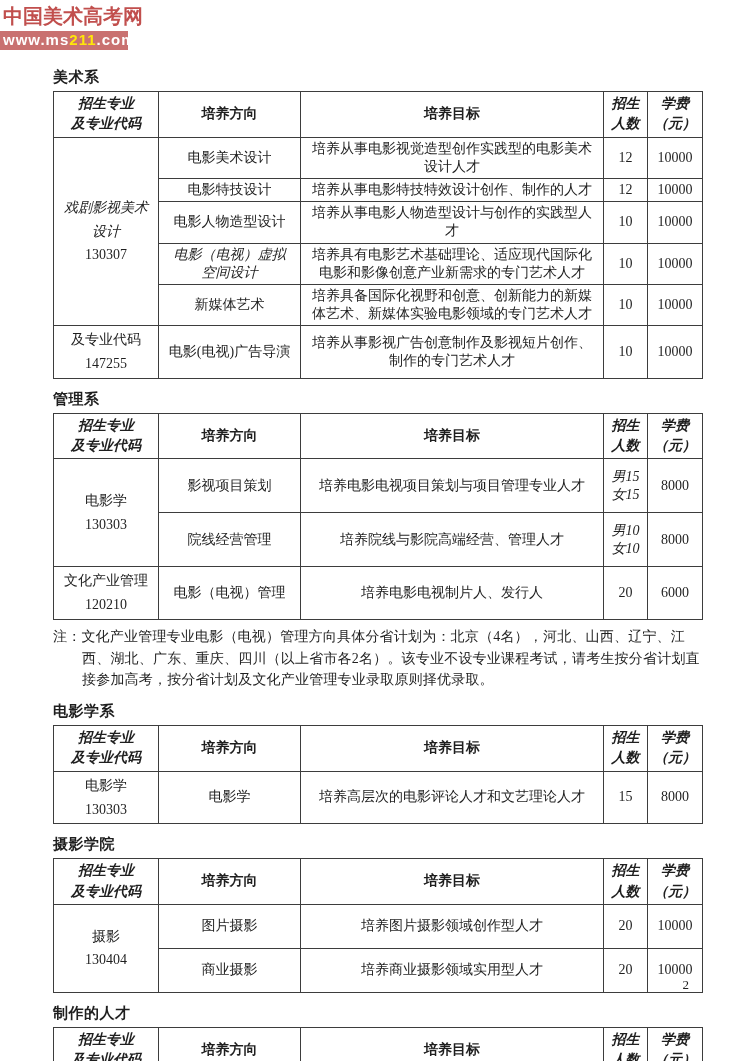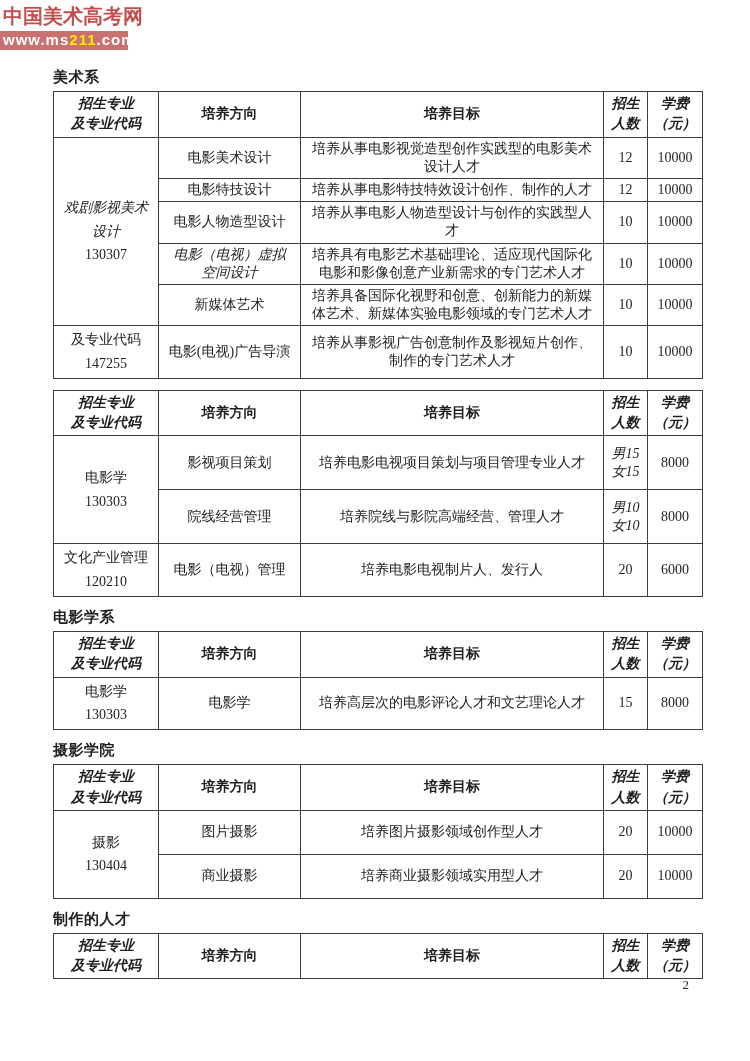--- a/index.html
+++ b/index.html
@@ -121,20 +121,21 @@
         <td>电影(电视)广告导演</td>
         <td class="tgt-left">培养从事影视广告创意制作及影视短片创作、制作的专门艺术人才</td>
         <td>10</td>
         <td>10000</td>
       </tr>
     </tbody>
       </table>
   </div>
 
   <div class="section">
+    <div class="sec-title">管理系</div>
     <table>
       <colgroup>
           <col class="c1">
           <col class="c2">
           <col class="c3">
           <col class="c4">
           <col class="c5">
         </colgroup>
       <tbody>
           <tr>
@@ -170,20 +171,21 @@
           <div>文化产业管理</div>
           <div>120210</div>
         </td>
         <td>电影（电视）管理</td>
         <td>培养电影电视制片人、发行人</td>
         <td>20</td>
         <td>6000</td>
       </tr>
     </tbody>
       </table>
+    <div class="note">注：文化产业管理专业电影（电视）管理方向具体分省计划为：北京（4名），河北、山西、辽宁、江西、湖北、广东、重庆、四川（以上省市各2名）。该专业不设专业课程考试，请考生按分省计划直接参加高考，按分省计划及文化产业管理专业录取原则择优录取。</div>
   </div>
 
   <div class="section">
     <div class="sec-title">电影学系</div>
     <table>
       <colgroup>
           <col class="c1">
           <col class="c2">
           <col class="c3">
           <col class="c4">

